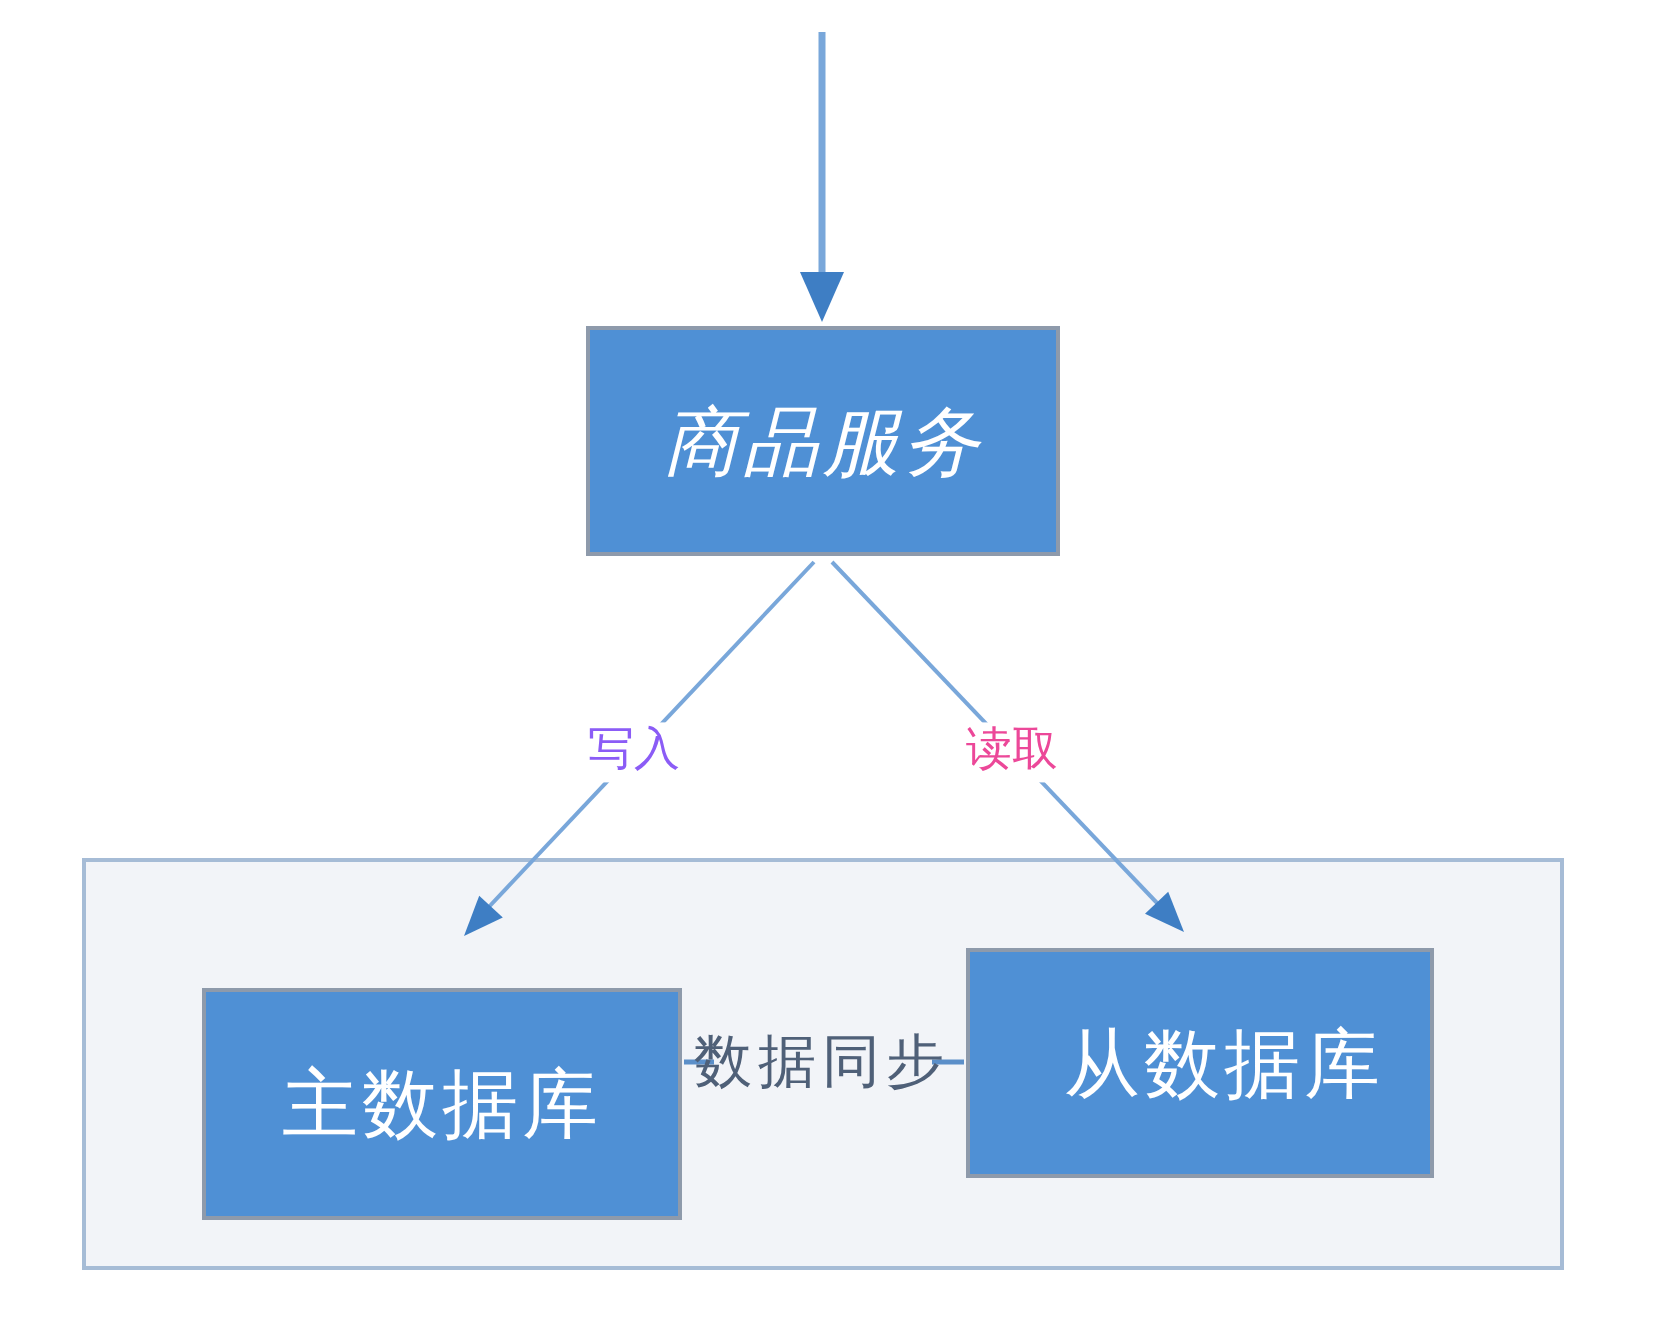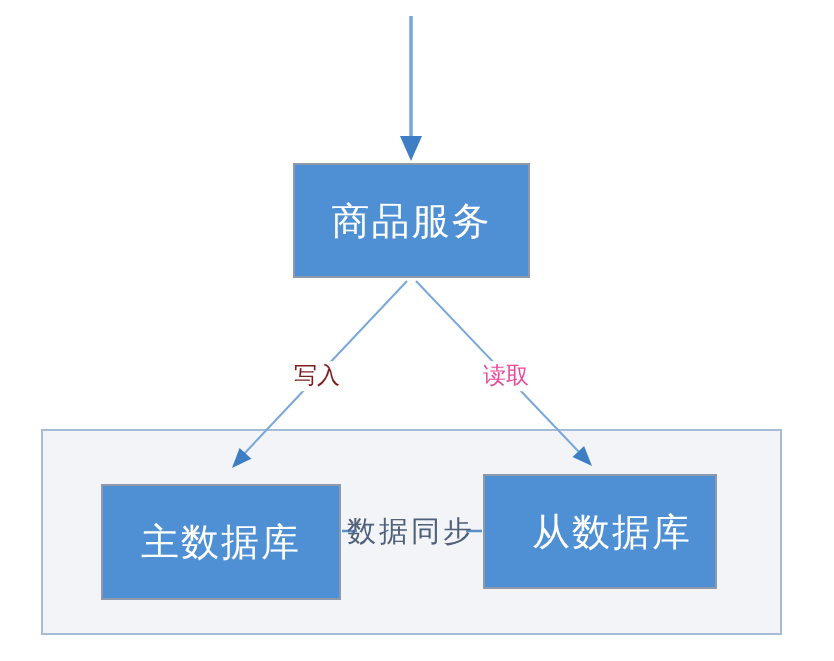--- a/index.html
+++ b/index.html
@@ -41,21 +41,21 @@
     border: 2px solid #8e9aab;
     z-index: 3;
   }
   .node .node-label {
     font-size: 38px;
     letter-spacing: 2px;
     line-height: 1;
     white-space: nowrap;
   }
   .node-service  { left: 293px; top: 163px; width: 237px; height: 115px; }
-  .node-master   { left: 101px; top: 484px; width: 240px; height: 116px; }
+  .node-master   { left: 101px; top: 494px; width: 240px; height: 116px; }
   .node-slave    { left: 483px; top: 474px; width: 234px; height: 115px; padding-left: 24px; }
 
   
   .edge-label {
     position: absolute;
     transform: translate(-50%, -50%);
     font-size: 23px;
     line-height: 1.2;
     white-space: nowrap;
     background: #ffffff;
@@ -87,31 +87,31 @@
     <line x1="407" y1="281" x2="243" y2="455" stroke-width="2" stroke="#79a7da"></line>
     <polygon points="232,468 239.6,447.9 251.4,458.7" fill="#3e7ec4"></polygon>
 
     <line x1="416" y1="281" x2="579" y2="452" stroke-width="2" stroke="#79a7da"></line>
     <polygon points="592,466 572.5,456.9 584.1,445.9" fill="#3e7ec4"></polygon>
 
     <line x1="342" y1="531" x2="357" y2="531" stroke-width="2.5" stroke="#5b8fc9"></line>
     <line x1="466" y1="531" x2="482" y2="531" stroke-width="2.5" stroke="#5b8fc9"></line>
   </svg>
 
-  <div class="node node-service" style="background-color: rgb(79, 144, 213); border-color: rgb(142, 154, 171); color: rgb(255, 255, 255);">
+  <div class="node node-service" style="background-color: rgb(79, 144, 213); border-color: rgb(142, 154, 171); color: rgb(255, 255, 255); font-style: italic;">
     <span class="node-label">商品服务</span>
   </div>
 
   <div class="node node-master" style="background-color: rgb(79, 144, 213); border-color: rgb(142, 154, 171); color: rgb(255, 255, 255);">
     <span class="node-label">主数据库</span>
   </div>
 
   <div class="node node-slave" style="background-color: rgb(79, 144, 213); border-color: rgb(142, 154, 171); color: rgb(255, 255, 255);">
     <span class="node-label">从数据库</span>
   </div>
 
-  <div class="edge-label edge-label-write" style="color: #7f1d1d;">写入</div>
+  <div class="edge-label edge-label-write" style="color: #8b5cf6;">写入</div>
 
   <div class="edge-label edge-label-read" style="color: #ec4899;">读取</div>
 
   <div class="edge-label edge-label-sync" style="color: rgb(79, 96, 120);">数据同步</div>
 
 </div>
 
 </body></html>

